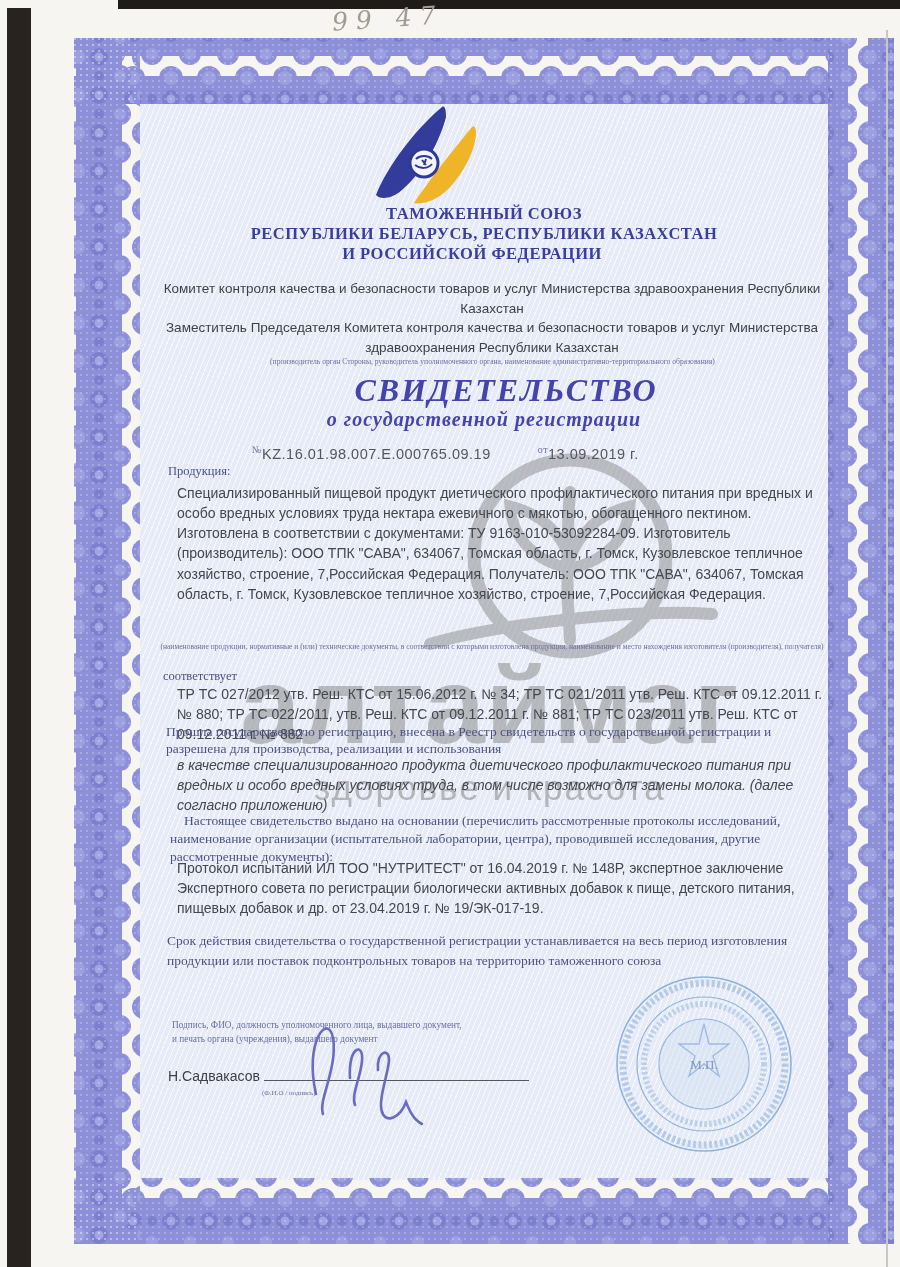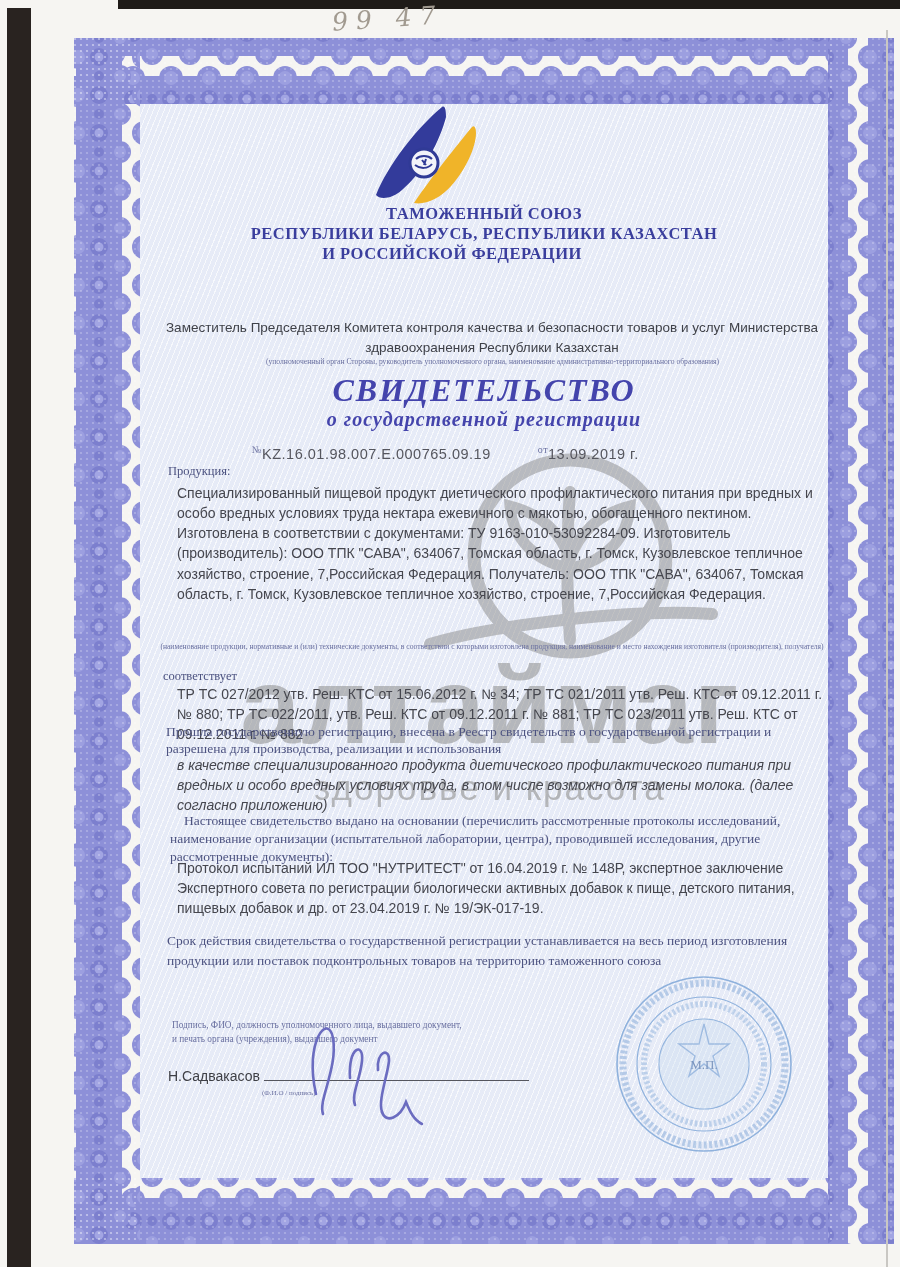--- a/index.html
+++ b/index.html
@@ -26,21 +26,21 @@
   .wm-ring{position:absolute;left:420px;top:448px;opacity:.5;}
   .content{position:absolute;left:0;top:0;width:900px;height:1267px;z-index:3;}
   .abs{position:absolute;}
   .ctr{text-align:center;}
   .blue-head{font-family:"Liberation Serif",serif;font-weight:bold;color:#3a3e9d;}
   .committee{font-size:13.5px;line-height:1.45;color:#3f4148;}
   .tiny-form{font-family:"Liberation Serif",serif;color:#6a70a0;filter:blur(.3px);}
   .form-text{font-family:"Liberation Serif",serif;color:#4d5380;filter:blur(.35px);}
   .body-text{font-size:14px;line-height:1.44;color:#45464e;margin-left:14px;}
   .title-main{font-family:"Liberation Serif",serif;font-weight:bold;font-style:italic;
-      color:#4444ac;font-size:32px;letter-spacing:2px;}
+      color:#4444ac;font-size:32px;letter-spacing:2px;padding-left:22px;}
   .title-sub{font-family:"Liberation Serif",serif;font-weight:bold;font-style:italic;
       color:#4444ac;font-size:20px;letter-spacing:1px;}
   .numline{color:#55565e;font-size:14.5px;letter-spacing:.5px;}
   .numline .lbl{font-family:"Liberation Serif",serif;font-size:10px;color:#6a70a0;vertical-align:6px;}
   .sig-name{font-size:14px;color:#3e3f45;}
   .sig-line{display:inline-block;width:265px;border-bottom:1.5px solid #55565e;height:14px;}
   .footer-num{color:#4c4c50;}
   .footer-num .no{font-family:"Liberation Serif",serif;font-size:21px;}
   .footer-num .digits{font-family:"DejaVu Sans Mono",monospace;font-size:30px;letter-spacing:6px;}
 </style>
@@ -109,25 +109,26 @@
 
     <svg class="abs" style="left:368px;top:103px;" width="160" height="102" viewBox="0 0 160 102">
       <path d="M74,4 C48,26 20,62 8,92 C12,97 24,96 34,87 C56,68 72,38 78,14 C78,7 77,2 74,4 Z" fill="#333b9b"></path>
       <path d="M104,24 C84,48 58,82 46,100 C57,102 72,96 84,82 C98,66 108,44 108,30 C108,24 106,22 104,24 Z" fill="#f0b429"></path>
       <circle cx="56" cy="60" r="14" fill="#f3f3fa" stroke="#303a96" stroke-width="3"></circle>
       <path d="M48,56 C52,52 60,52 64,56 M47,62 C52,66 60,66 64,61 M54,57 l4,5 M58,56 l-2,6" stroke="#303a96" stroke-width="2" fill="none"></path>
     </svg>
 
     <div class="abs ctr blue-head" style="left:140px;top:204px;width:688px;font-size:16.5px;letter-spacing:.5px;">ТАМОЖЕННЫЙ СОЮЗ</div>
     <div class="abs ctr blue-head" style="left:140px;top:224px;width:688px;font-size:16.5px;letter-spacing:.5px;">РЕСПУБЛИКИ БЕЛАРУСЬ, РЕСПУБЛИКИ КАЗАХСТАН</div>
-    <div class="abs ctr blue-head" style="left:140px;top:244px;width:624px;font-size:16.5px;letter-spacing:.5px;">И РОССИЙСКОЙ ФЕДЕРАЦИИ</div>
+    <div class="abs ctr blue-head" style="left:140px;top:244px;width:624px;font-size:16.5px;letter-spacing:.5px;padding-left:20px;">И РОССИЙСКОЙ ФЕДЕРАЦИИ</div>
 
+    <div class="abs ctr committee" style="left:152px;top:279px;width:680px;">Комитет контроля качества и безопасности товаров и услуг Министерства здравоохранения Республики Казахстан</div>
     <div class="abs ctr committee" style="left:152px;top:318px;width:680px;">Заместитель Председателя Комитета контроля качества и безопасности товаров и услуг Министерства здравоохранения Республики Казахстан</div>
 
-    <div class="abs ctr tiny-form" style="left:145px;top:357px;width:695px;font-size:7.6px;">(уполномоченный орган Стороны, руководитель уполномоченного органа, наименование административно-территориального образования)</div>
+    <div class="abs ctr tiny-form" style="left:145px;top:357px;width:695px;font-size:7.6px;">(производитель орган Стороны, руководитель уполномоченного органа, наименование административно-территориального образования)</div>
 
     <div class="abs ctr title-main" style="left:140px;top:372px;width:688px;">СВИДЕТЕЛЬСТВО</div>
     <div class="abs ctr title-sub" style="left:140px;top:408px;width:688px;">о государственной регистрации</div>
 
     <div class="abs numline" style="left:252px;top:444px;">
       <span class="lbl">№</span><span>KZ.16.01.98.007.Е.000765.09.19</span>
       <span style="display:inline-block;width:38px;"></span>
       <span class="lbl">от</span><span>13.09.2019 г.</span>
     </div>
 

